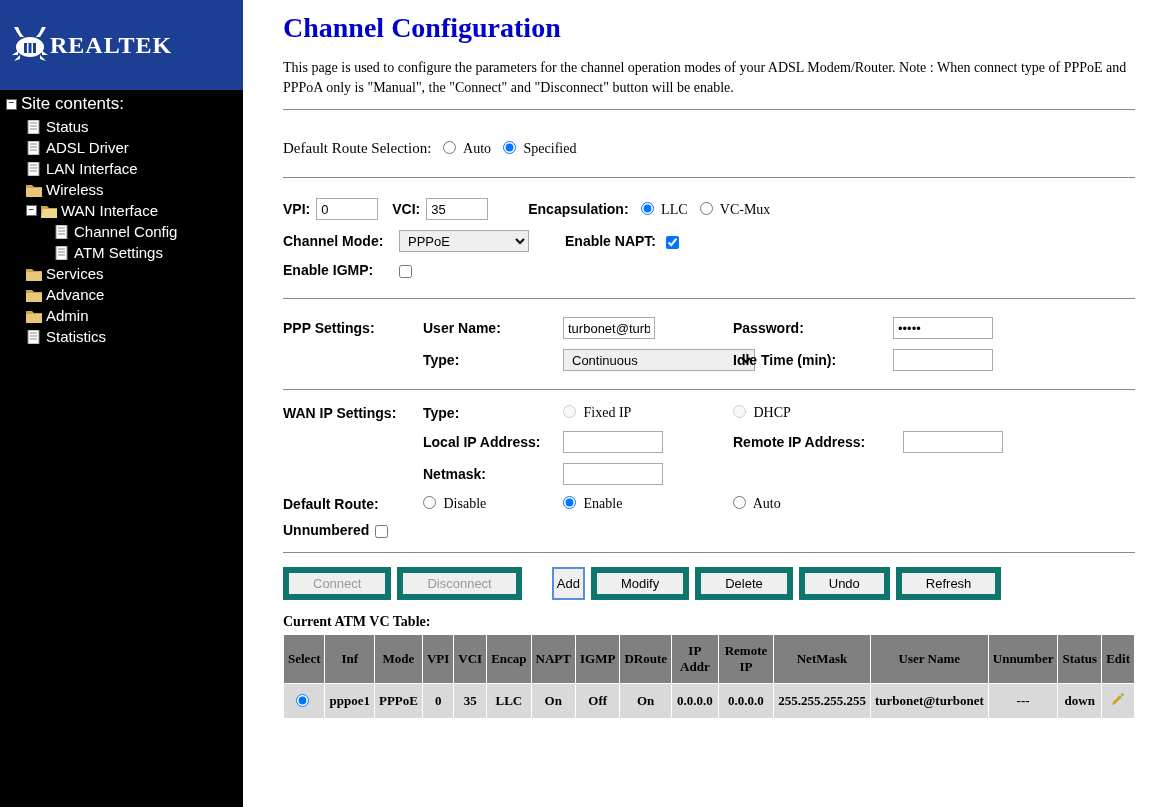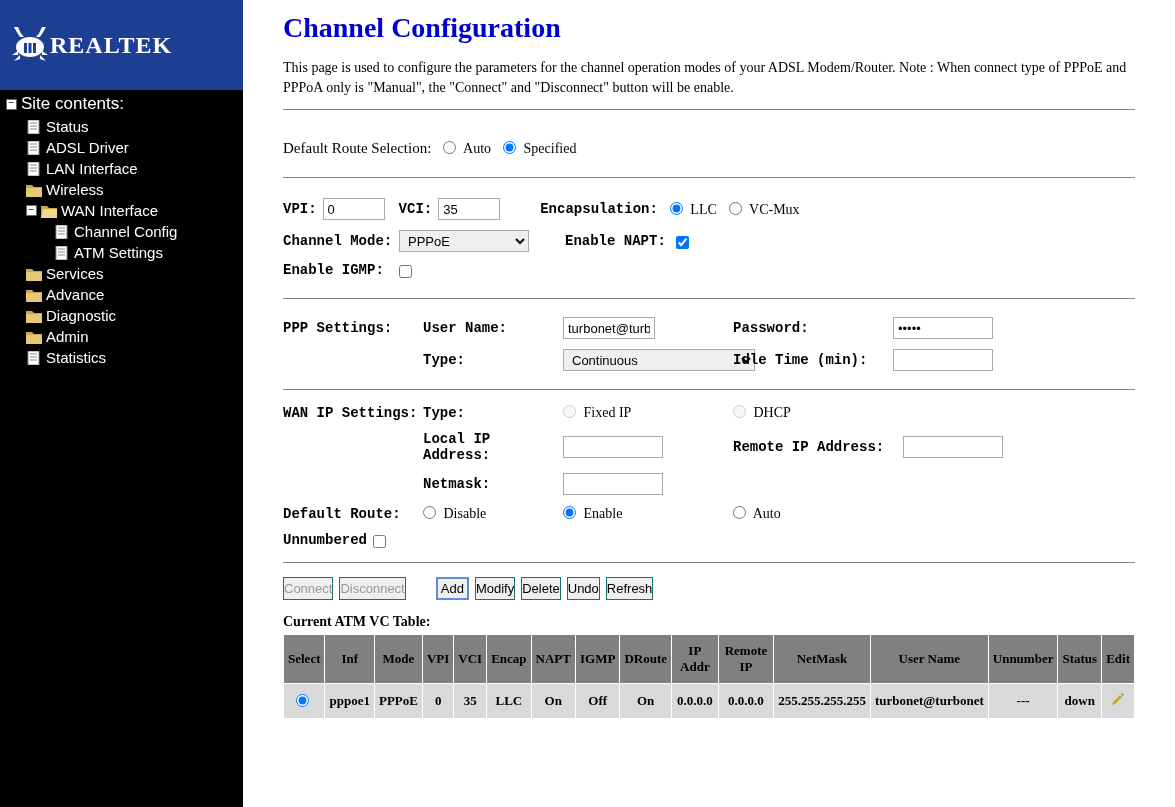--- a/index.html
+++ b/index.html
@@ -20,27 +20,27 @@
 .folder-icon, .page-icon, .minus-icon, .plus-icon { display: inline-flex; align-items: center; justify-content: center; }
 .folder-icon svg, .page-icon svg { width: 16px; height: 14px; }
 .minus-icon, .plus-icon { width: 11px; height: 11px; border: 1px solid #666; background: #fff; color: #000; font-size: 10px; line-height: 8px; text-align: center; }
 .minus-icon::before { content: "−"; color:#000; position: relative; top:-1px; }
 .content { flex: 1; padding: 12px 40px 20px 40px; overflow-y: auto; color: #000; }
 h1 { color: #0000cd; font-family: Georgia, serif; font-size: 28px; font-weight: bold; margin: 0 0 14px 0; }
 .intro { font-family: Georgia, serif; font-size: 14px; margin-bottom: 12px; line-height: 1.4; }
 hr { border: none; border-top: 1px solid #888; margin: 8px 0; }
 .section-title { font-family: Georgia, serif; font-weight: normal; font-size: 15px; }
 .row { display: flex; align-items: center; margin: 6px 0; }
-.label-block { font-family: Liberation Mono, monospace; font-weight: bold; font-size: 14px; }
+.label-block { font-family: Liberation Sans, sans-serif; font-weight: bold; font-size: 14px; }
 input[type="text"], input[type="password"], select { font-family: Arial, sans-serif; font-size: 13px; padding: 2px 4px; border: 1px solid #aaa; background: #fff; }
 input[type="text"], input[type="password"] { height: 22px; }
 select { height: 22px; background: #efefef; }
 input[type="radio"], input[type="checkbox"] { margin: 0 4px 0 0; position: relative; top: 1px; }
 .button-row { display: flex; gap: 6px; margin: 14px 0; }
-button { font-family: Arial, sans-serif; font-size: 13px; padding: 3px 0; background: #efefef; border: 1px solid #0f766e; cursor: pointer; }
+button { font-family: Arial, sans-serif; font-size: 13px; padding: 3px 24px; background: #efefef; border: 6px solid #0f766e; cursor: pointer; }
 button:disabled { color: #999; }
 button.focus { border: 2px solid #5a8fd6; padding: 2px 3px; margin-left: 24px; }
 .table-title { font-family: Georgia, serif; font-weight: bold; font-size: 14px; margin-top: 14px; margin-bottom: 4px; }
 .vc-table { border-collapse: collapse; width: 100%; }
 .vc-table th, .vc-table td { border: 1px solid #fff; text-align: center; padding: 8px 4px; font-family: Georgia, serif; font-size: 13px; font-weight: bold; }
 .vc-table th { background: #808080; color: #000; }
 .vc-table td { background: #d9d9d9; color: #000; }
 .pencil-icon svg { width: 14px; height: 14px; }
 .ml12 { margin-left: 12px; }
 .generic-radio { font-family: Georgia, serif; font-size: 14px; white-space: nowrap; }
@@ -174,31 +174,20 @@
           </li>
           <li class="level-1">
             <div class="item">
               <span class="folder-icon">
                 <svg viewBox="0 0 16 14">
                   <path fill="#c9a84a" d="M0 2 h6 l2 2 h8 v10 h-16 z"></path>
                   <path fill="#e6c878" d="M0 5 h16 v9 h-16 z"></path>
                 </svg>
               </span>
               <span>Advance</span>
-            </div>
-          </li>
-          <li class="level-1">
-            <div class="item">
-              <span class="folder-icon">
-                <svg viewBox="0 0 16 14">
-                  <path fill="#c9a84a" d="M0 2 h6 l2 2 h8 v10 h-16 z"></path>
-                  <path fill="#e6c878" d="M0 5 h16 v9 h-16 z"></path>
-                </svg>
-              </span>
-              <span>Diagnostic</span>
             </div>
           </li>
           <li class="level-1">
             <div class="item">
               <span class="folder-icon">
                 <svg viewBox="0 0 16 14">
                   <path fill="#c9a84a" d="M0 2 h6 l2 2 h8 v10 h-16 z"></path>
                   <path fill="#e6c878" d="M0 5 h16 v9 h-16 z"></path>
                 </svg>
               </span>

